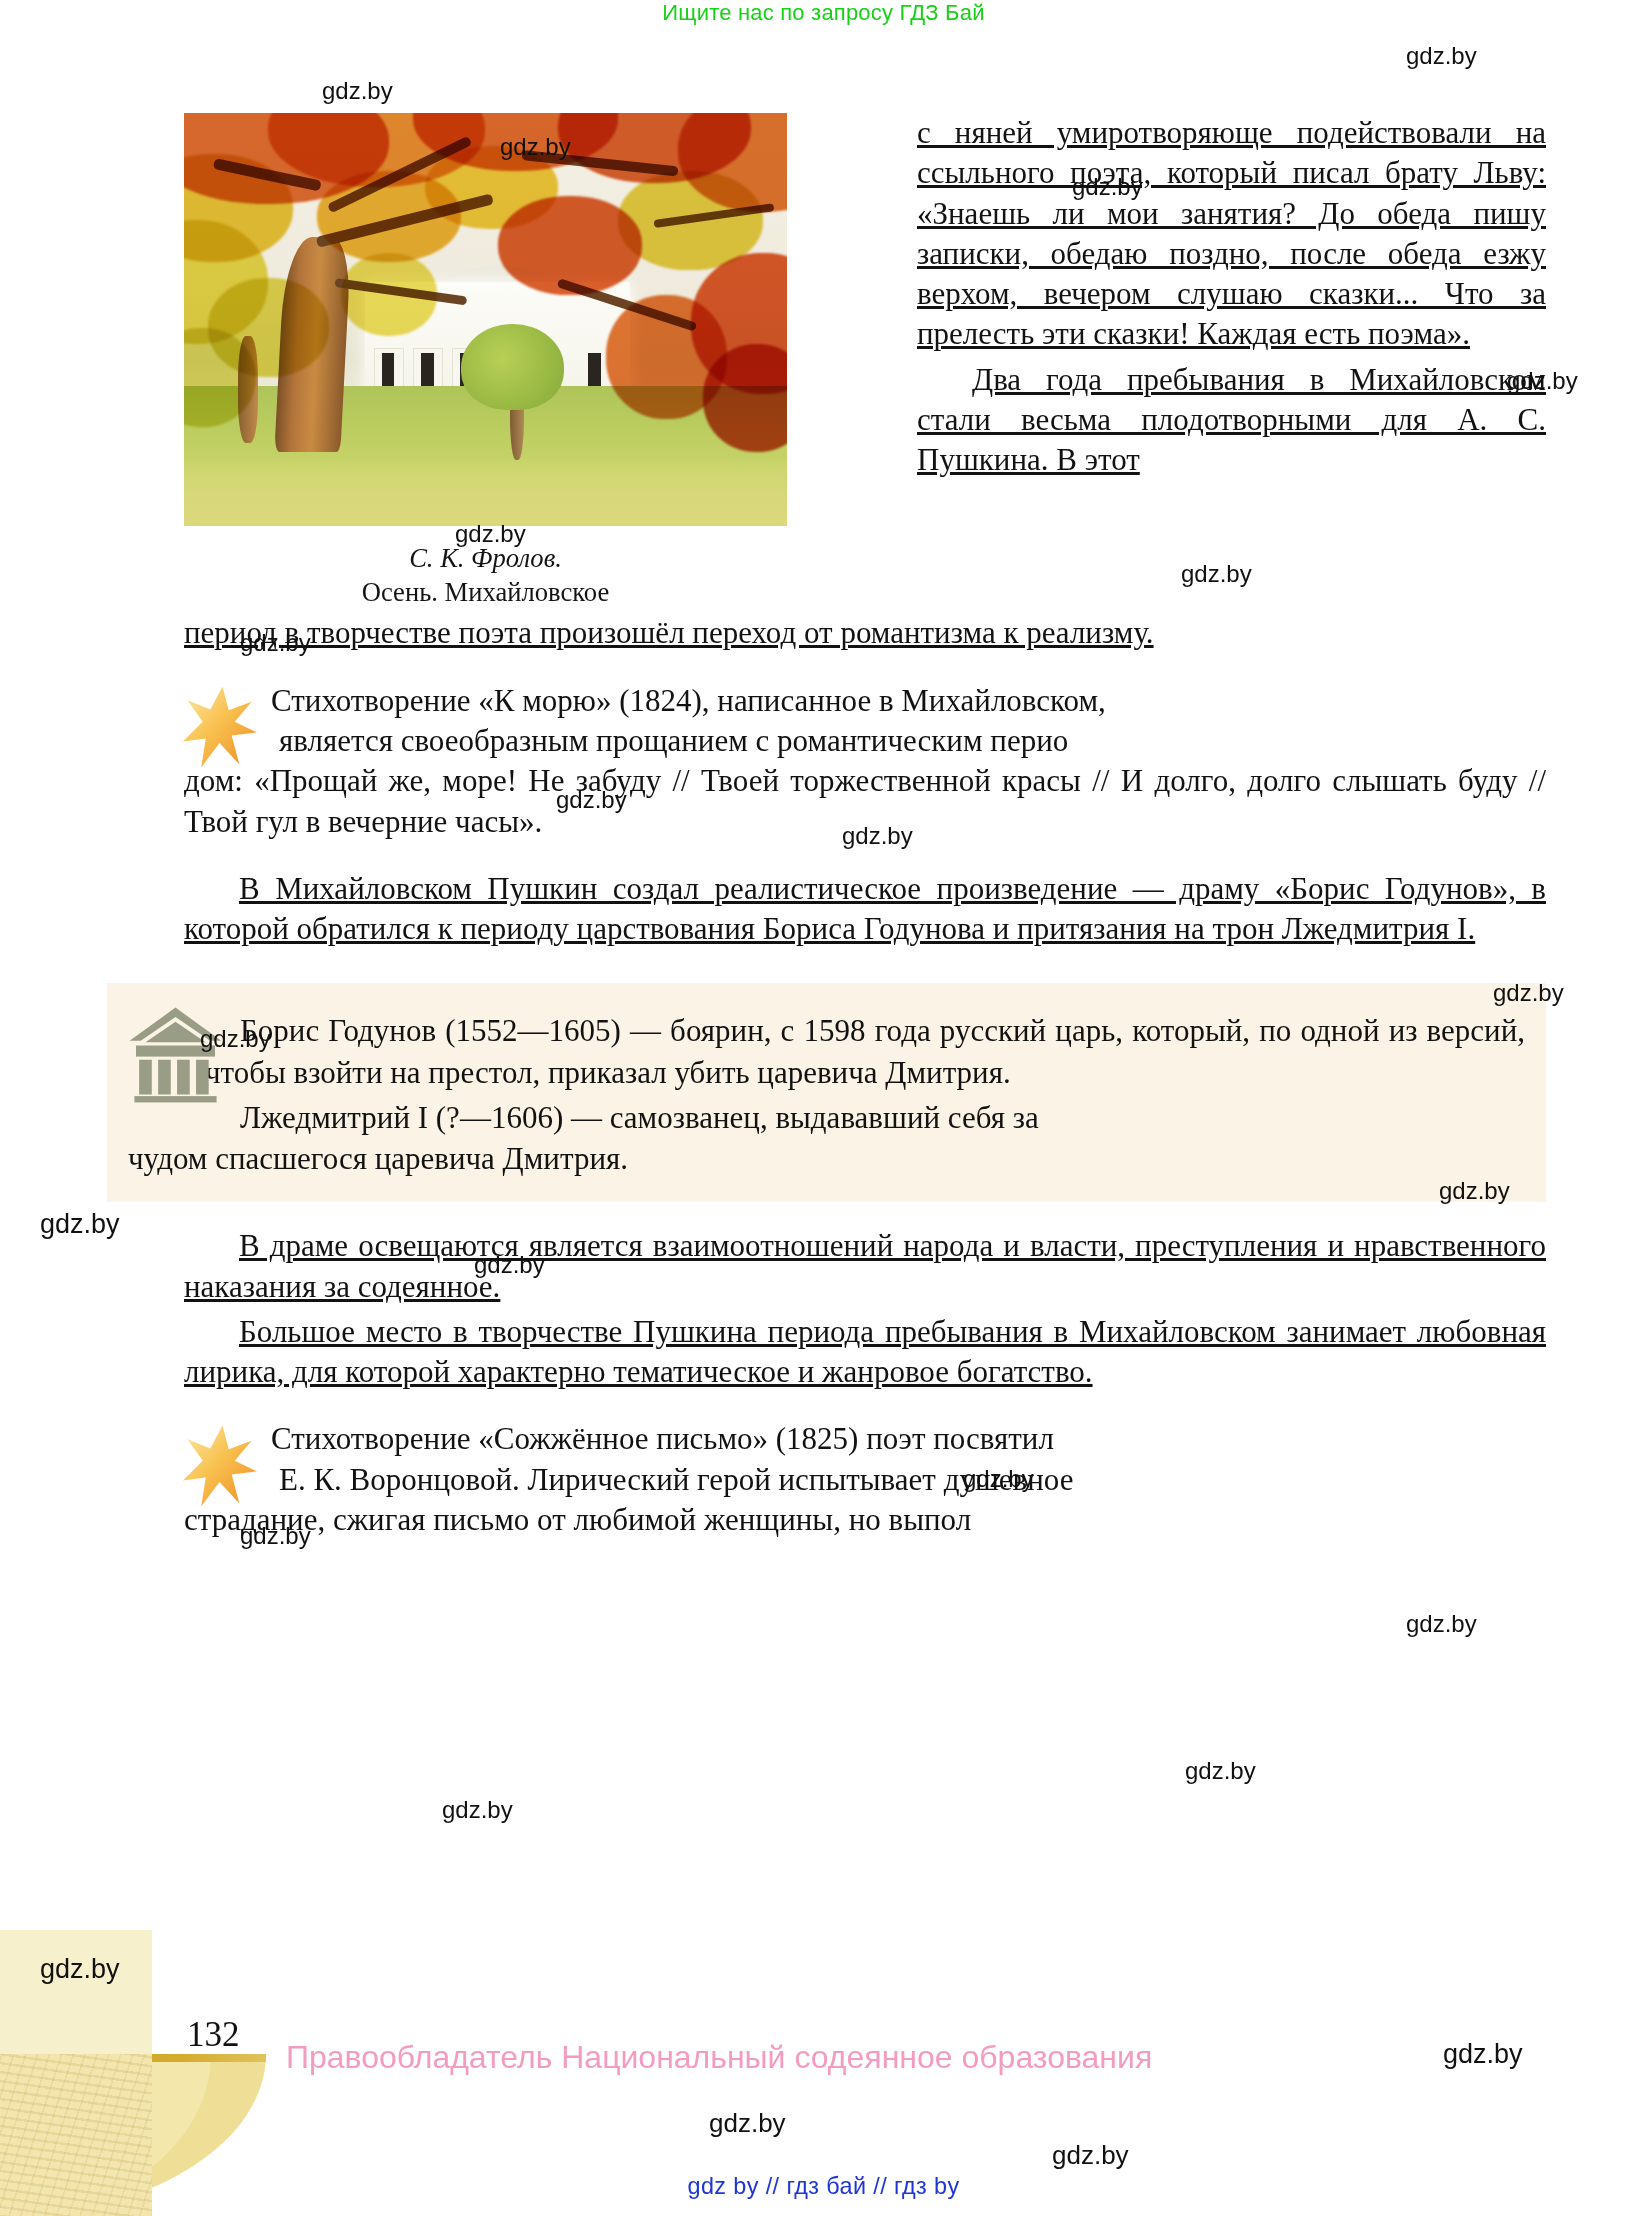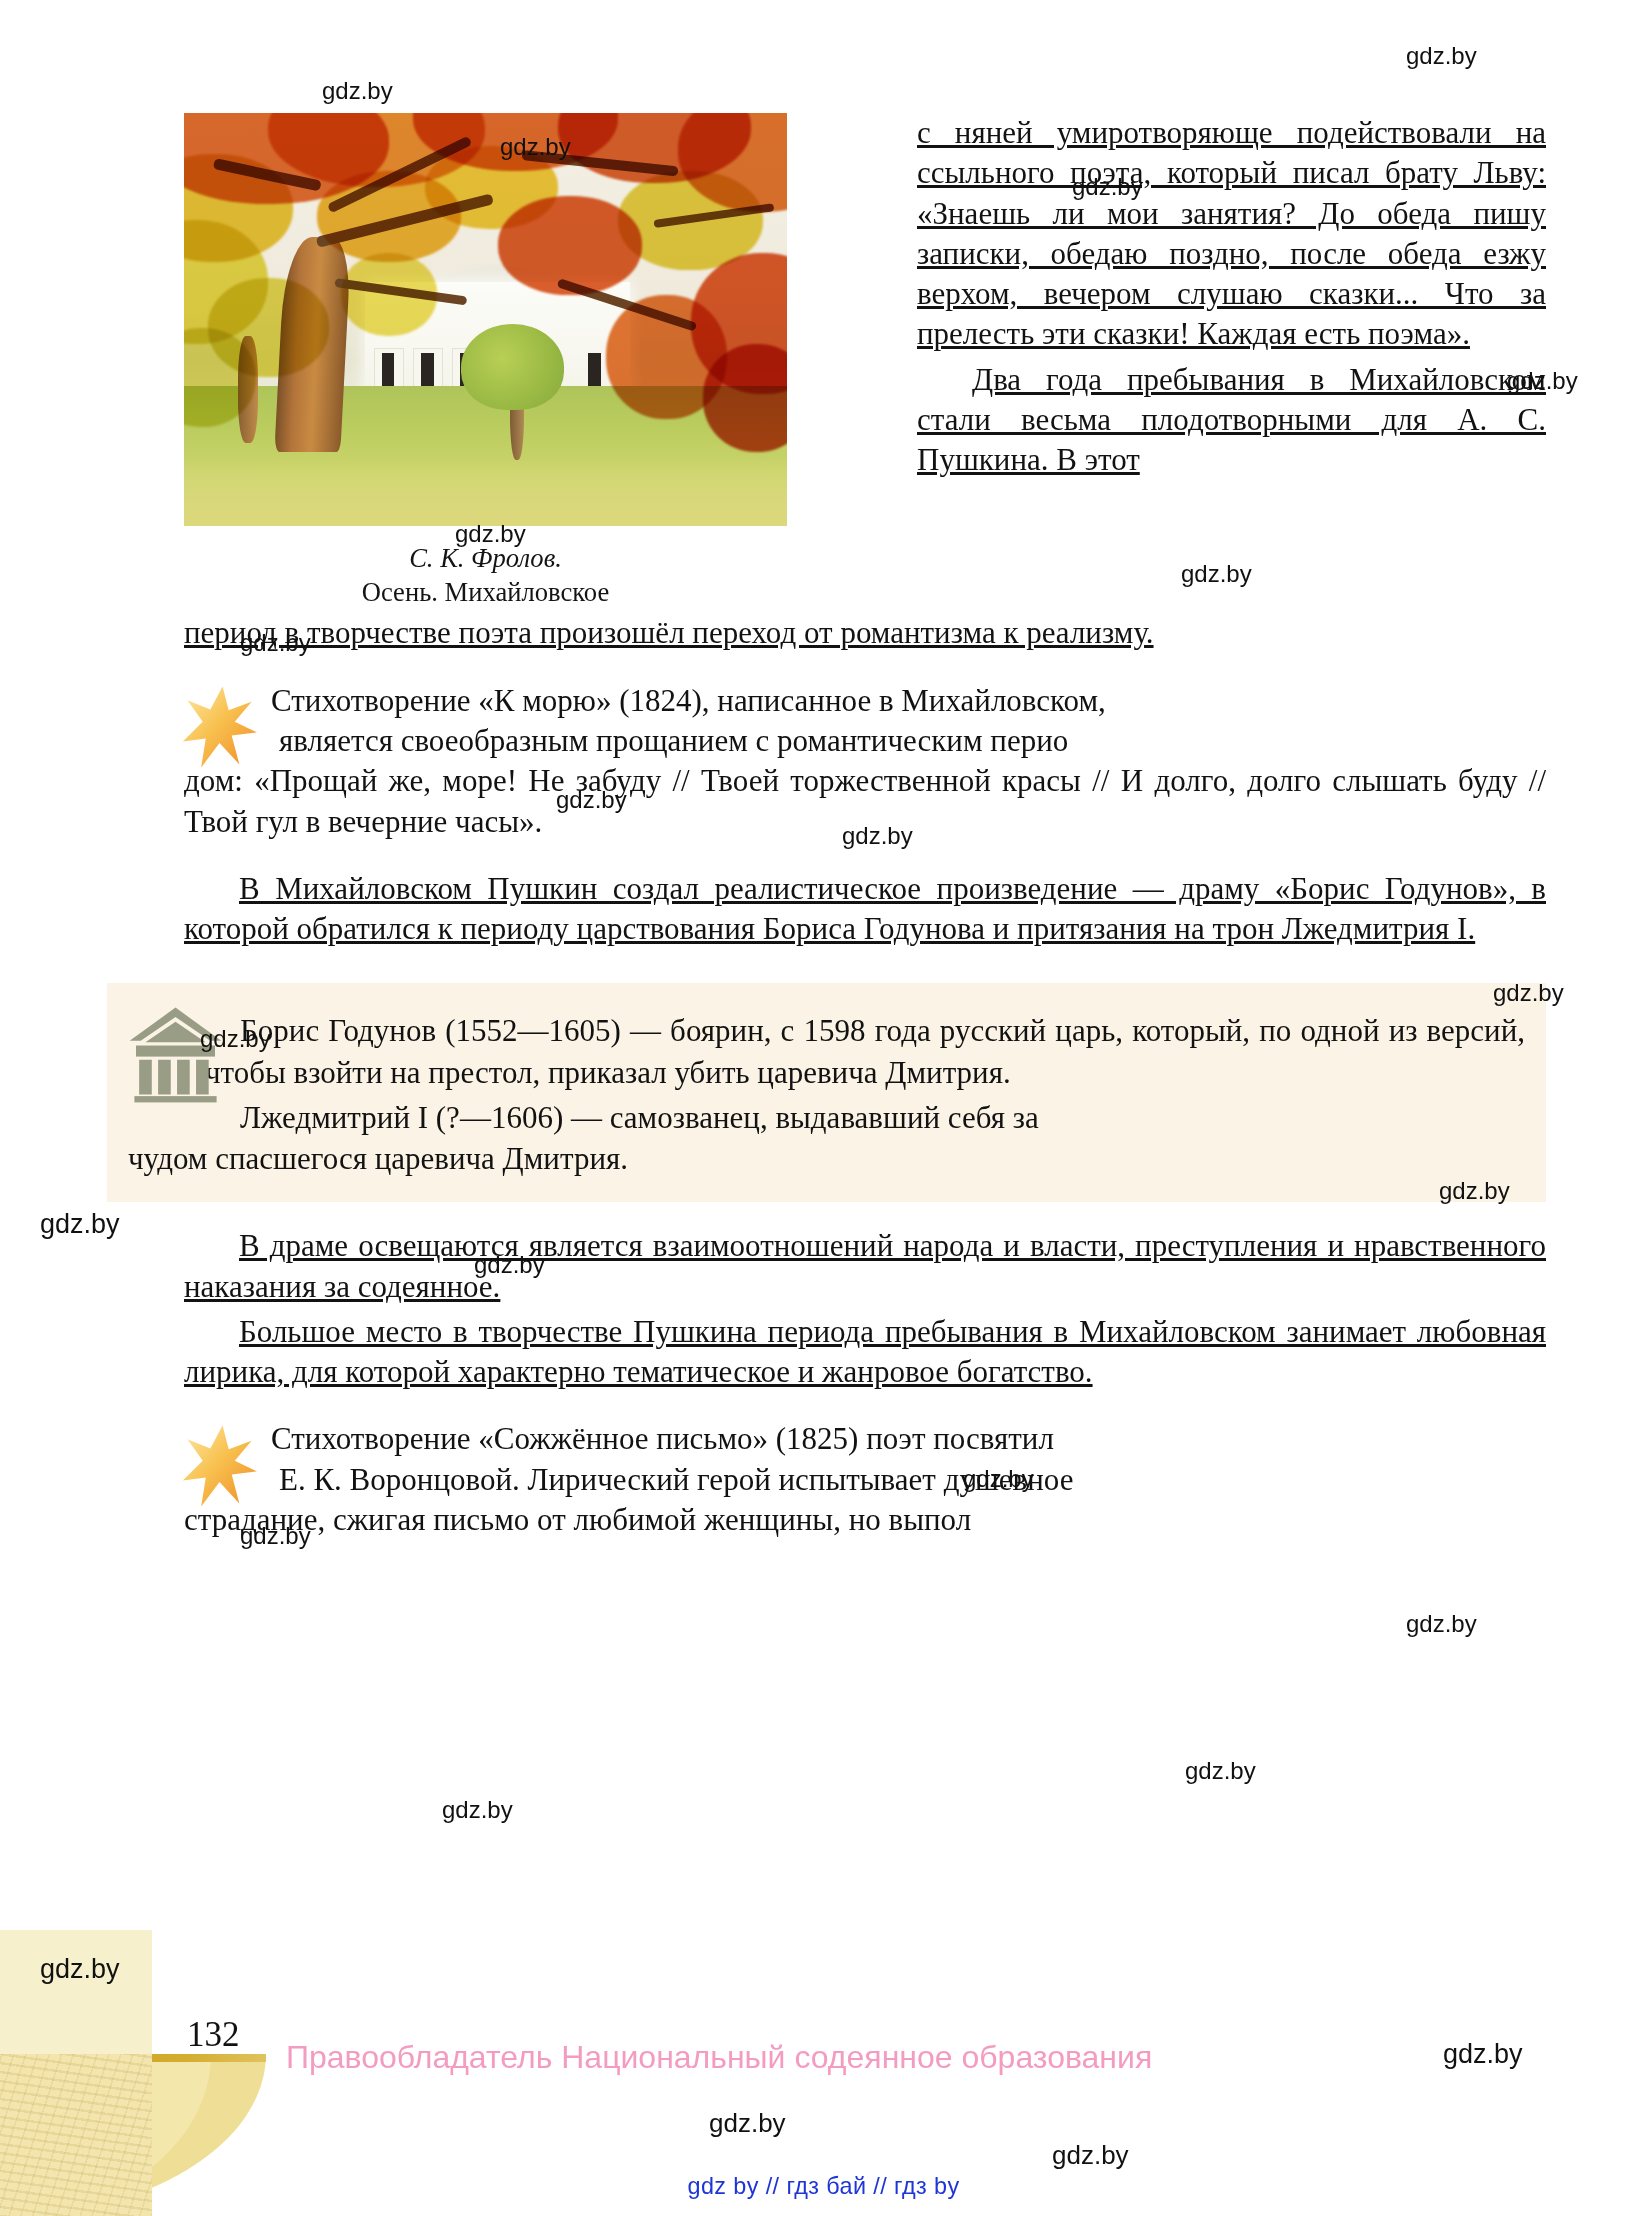--- a/index.html
+++ b/index.html
@@ -301,20 +301,21 @@
       repeating-linear-gradient(-72deg, rgba(200,168,88,.20) 0 1.6px, rgba(255,255,255,0) 1.6px 11.3px),
       #f2e6ae;
     z-index: 4;
   }
 </style>
 </head>
 <body>
 
 <div class="page">
 
+  <div class="top-banner">Ищите нас по запросу ГДЗ Бай</div>
 
   <div class="content">
 
     <figure class="figure">
       <div class="painting">
         <div class="sky"></div>
 
         <div class="roof"></div>
         <div class="house"></div>
         <div class="winsill" style="left:31.5%"></div>

